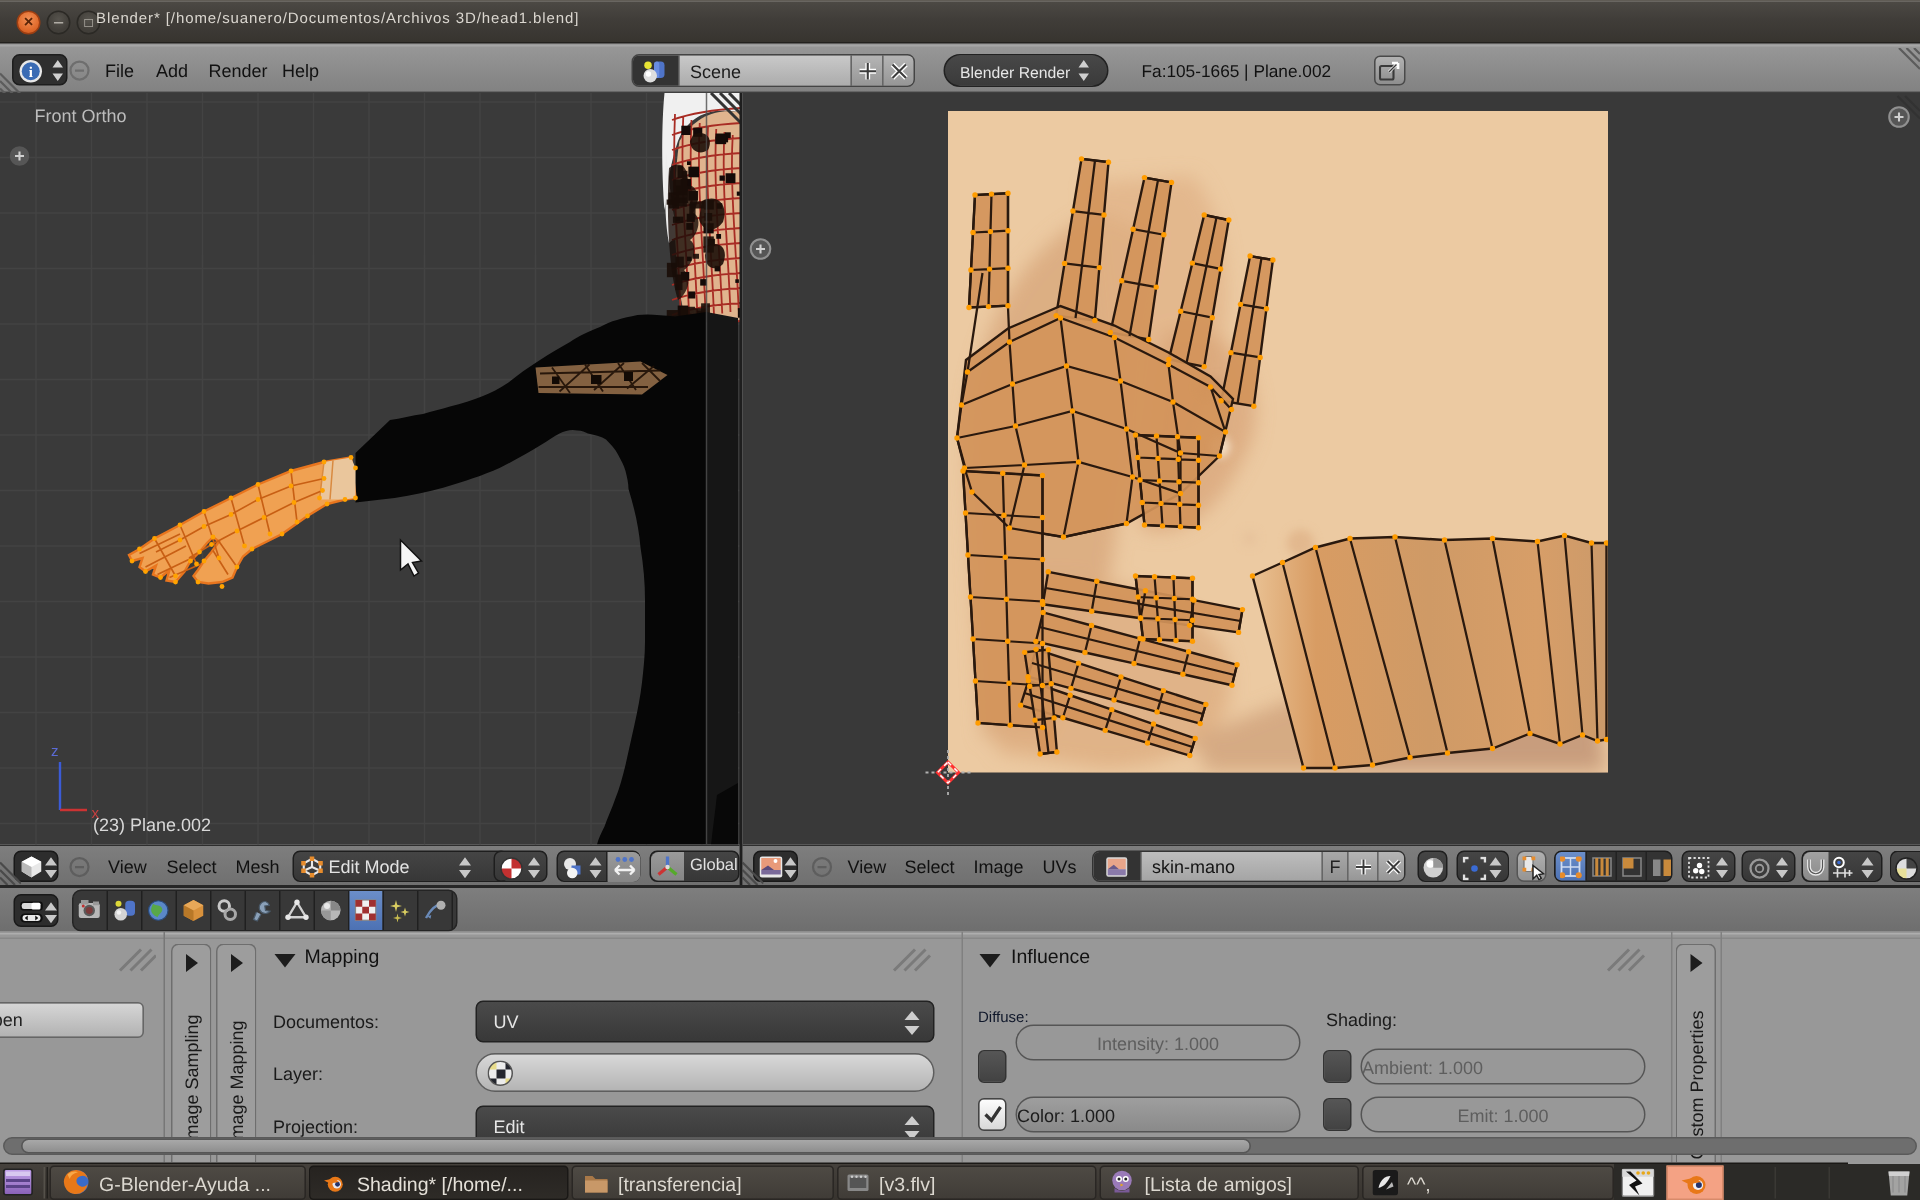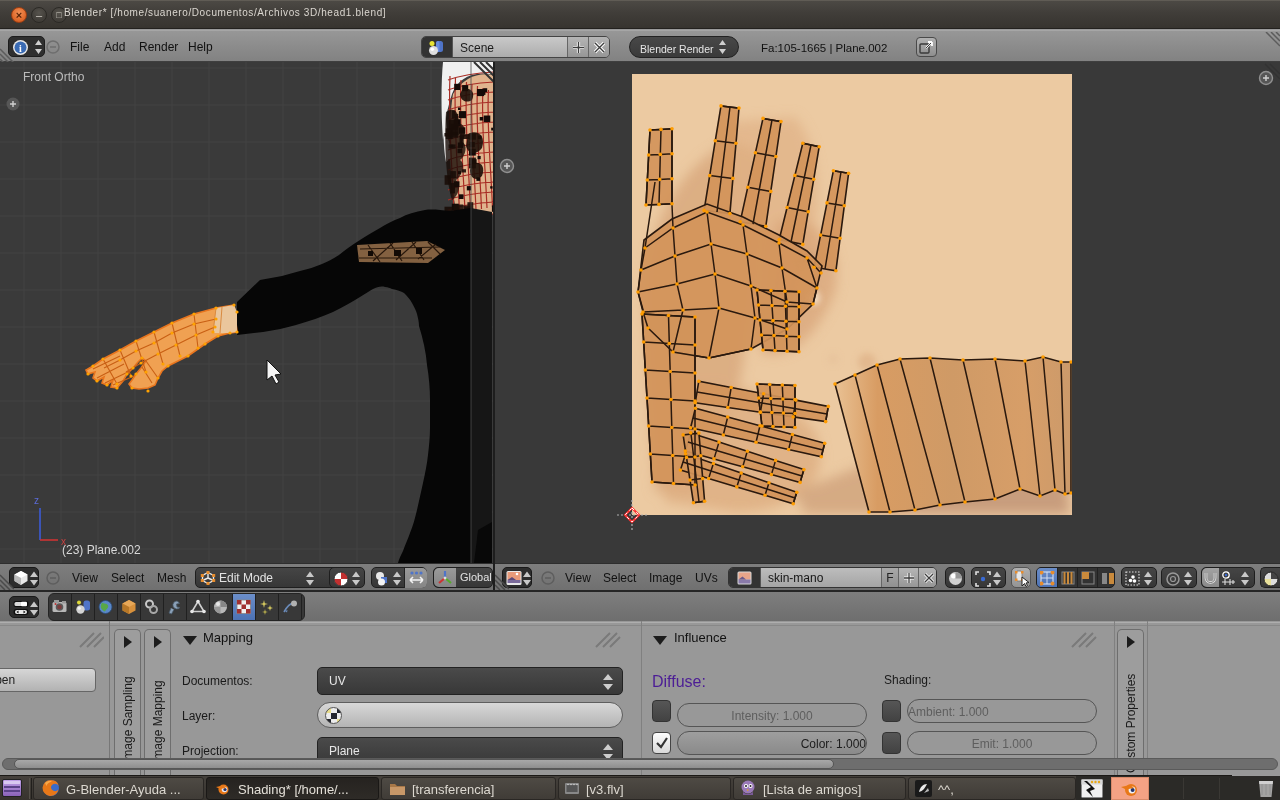--- a/index.html
+++ b/index.html
@@ -861,42 +861,42 @@
           <rect x="6" y="6" width="6" height="6" fill="#24262e"></rect>
           <rect x="12" y="0" width="5" height="6" fill="#24262e"></rect>
           <rect x="0" y="12" width="6" height="5" fill="#24262e"></rect>
           <rect x="12" y="12" width="5" height="5" fill="#e8dc8a"></rect>
         </g>
         <circle cx="8.5" cy="8.5" r="8" fill="none" stroke="#555"></circle>
       </svg>
     </div>
     <div class="abs" style="left:182px;top:123px;font-size:12px;color:#1a1a1a">Projection:</div>
     <div class="abs" style="left:317px;top:116px;width:306px;height:28px;background:linear-gradient(180deg,#4a4a4a,#383838);border:1px solid #222;border-radius:5px">
-      <div class="abs" style="left:11px;top:6px;font-size:12px;color:#e6e6e6">Plane</div>
+      <div class="abs" style="left:11px;top:6px;font-size:12px;color:#e6e6e6">Edit</div>
       <svg class="abs" style="left:284px;top:4px" width="12" height="20">
         <path d="M6,2 L11,8 L1,8 Z M6,18 L1,12 L11,12 Z" fill="#cdcdcd"></path>
       </svg>
     </div>
     <div class="abs" style="left:641px;top:0;width:1px;height:154px;background:#808080"></div>
     <svg class="abs" style="left:652px;top:12px" width="16" height="14">
       <path d="M1,3 L15,3 L8,12 Z" fill="#1c1c1c"></path>
     </svg>
     <div class="abs" style="left:674px;top:9px;font-size:13px;color:#111">Influence</div>
     <svg class="abs" style="left:1068px;top:10px" width="30" height="18">
       <path d="M4,16 L18,2 M11,16 L25,2 M18,16 L28,6" stroke="#7a7a7a" stroke-width="2"></path>
     </svg>
-    <div class="abs" style="left:652px;top:52px;font-size:16px;color:#4c1d95">Diffuse:</div>
+    <div class="abs" style="left:652px;top:52px;font-size:10px;color:#0f172a">Diffuse:</div>
     <div class="abs" style="left:652px;top:79px;width:19px;height:22px;background:linear-gradient(180deg,#565656,#424242);border:1px solid #333;border-radius:4px"></div>
-    <div class="abs" style="left:677px;top:82px;width:190px;height:24px;border:1px solid #555;border-radius:12px;font-size:12px;color:#5e5e5e;text-align:center;padding-top:5px">Intensity: 1.000</div>
+    <div class="abs" style="left:677px;top:62px;width:190px;height:24px;border:1px solid #555;border-radius:12px;font-size:12px;color:#5e5e5e;text-align:center;padding-top:5px">Intensity: 1.000</div>
     <div class="abs" style="left:652px;top:111px;width:19px;height:22px;background:linear-gradient(180deg,#fdfdfd,#d8d8d8);border:1px solid #444;border-radius:4px">
       <svg class="abs" style="left:2px;top:3px" width="14" height="14">
         <path d="M2,7 L6,11 L12,2" fill="none" stroke="#333" stroke-width="2.2"></path>
       </svg>
     </div>
-    <div class="abs" style="left:677px;top:110px;width:190px;height:24px;background:linear-gradient(180deg,#9e9e9e,#8a8a8a);border:1px solid #555;border-radius:12px;font-size:12px;color:#1c1c1c;text-align:right;padding-top:5px">Color: 1.000</div>
+    <div class="abs" style="left:677px;top:110px;width:190px;height:24px;background:linear-gradient(180deg,#9e9e9e,#8a8a8a);border:1px solid #555;border-radius:12px;font-size:12px;color:#1c1c1c;text-align:left;padding-top:5px">Color: 1.000</div>
     <div class="abs" style="left:884px;top:52px;font-size:12px;color:#1a1a1a">Shading:</div>
     <div class="abs" style="left:882px;top:79px;width:19px;height:22px;background:linear-gradient(180deg,#565656,#424242);border:1px solid #333;border-radius:4px"></div>
     <div class="abs" style="left:907px;top:78px;width:190px;height:24px;border:1px solid #555;border-radius:12px;font-size:12px;color:#5e5e5e;text-align:left;padding-top:5px">Ambient: 1.000</div>
     <div class="abs" style="left:882px;top:111px;width:19px;height:22px;background:linear-gradient(180deg,#565656,#424242);border:1px solid #333;border-radius:4px"></div>
     <div class="abs" style="left:907px;top:110px;width:190px;height:24px;border:1px solid #555;border-radius:12px;font-size:12px;color:#5e5e5e;text-align:center;padding-top:5px">Emit: 1.000</div>
     <div class="abs" style="left:1114px;top:0;width:1px;height:154px;background:#808080"></div>
     <div class="abs" style="left:1117px;top:8px;width:27px;height:146px;background:#9d9d9d;border:1px solid #6e6e6e;border-bottom:none;border-radius:5px 5px 0 0">
       <svg class="abs" style="left:6px;top:5px" width="14" height="14">
         <path d="M3,1 L11,7 L3,13 Z" fill="#1c1c1c"></path>
       </svg>

